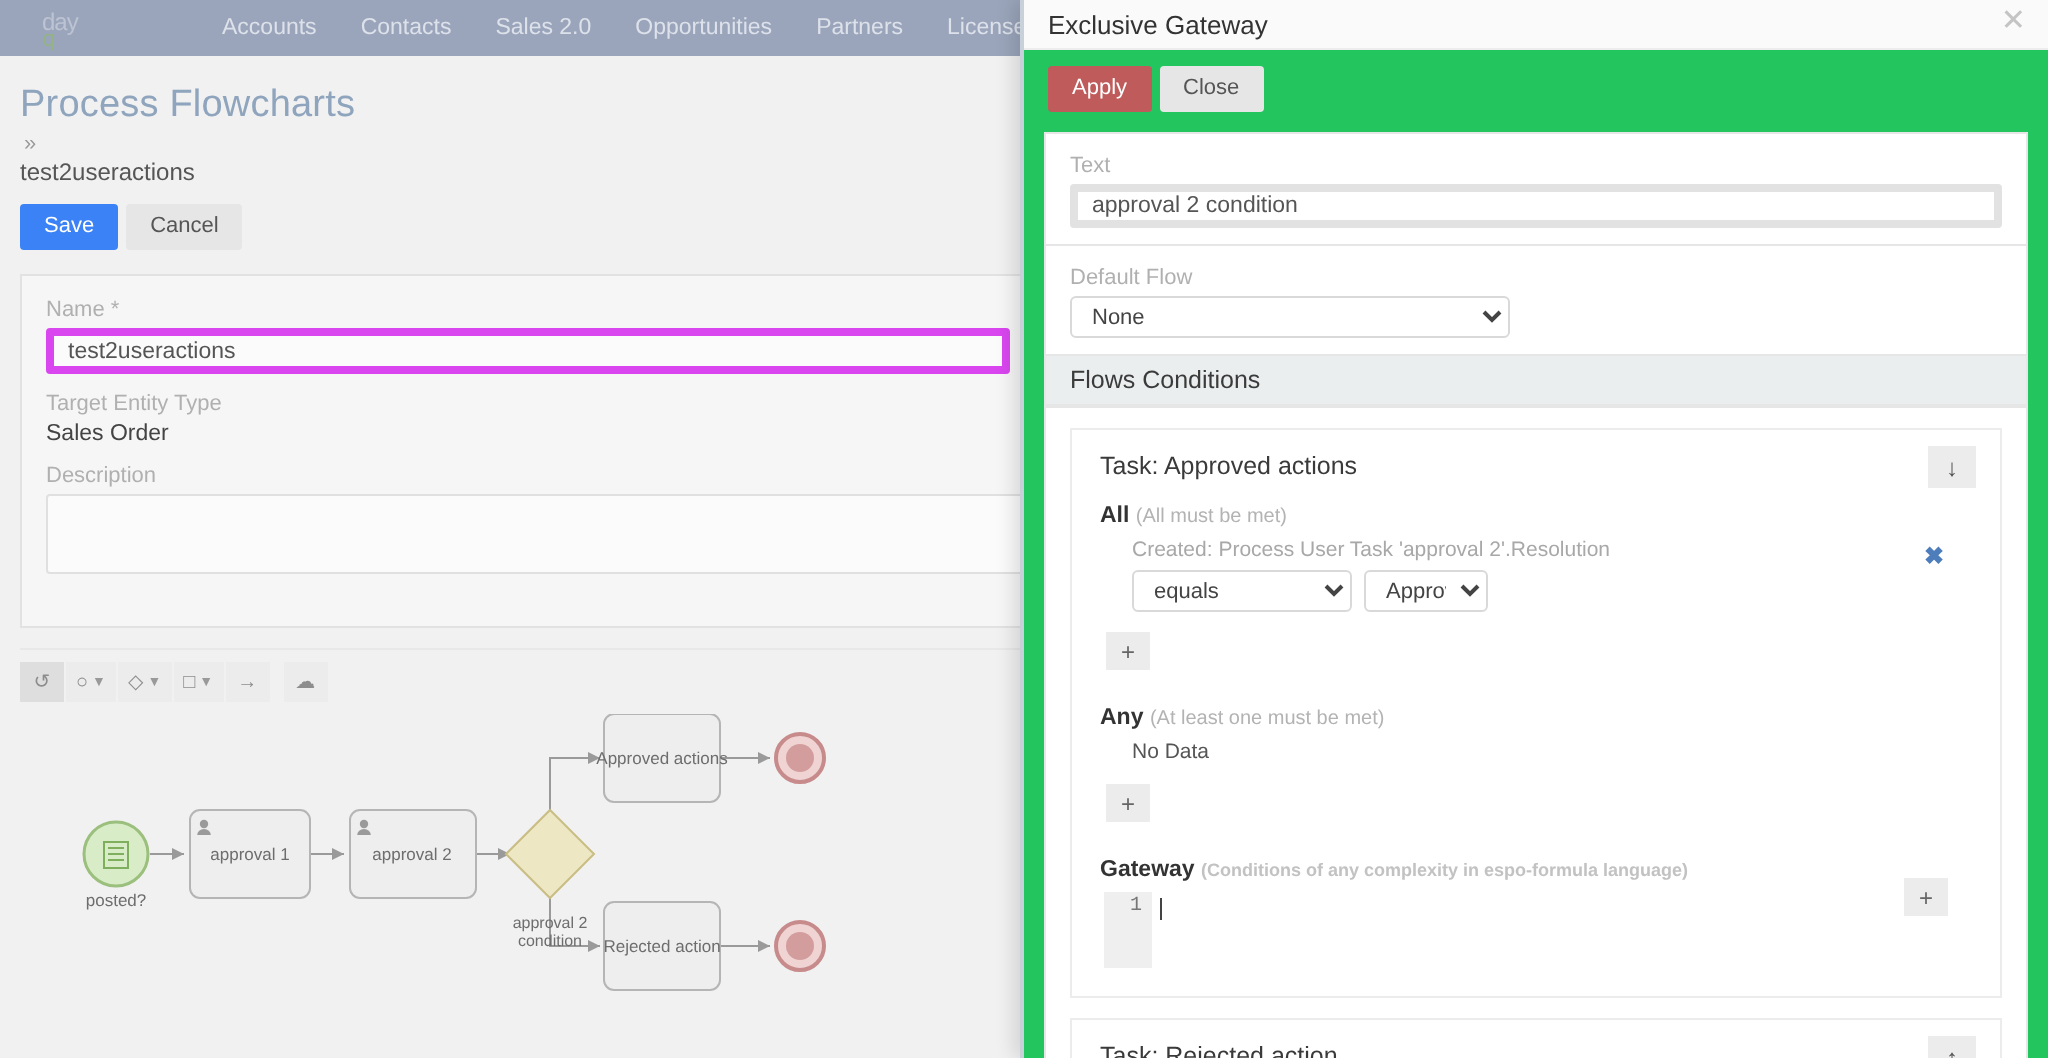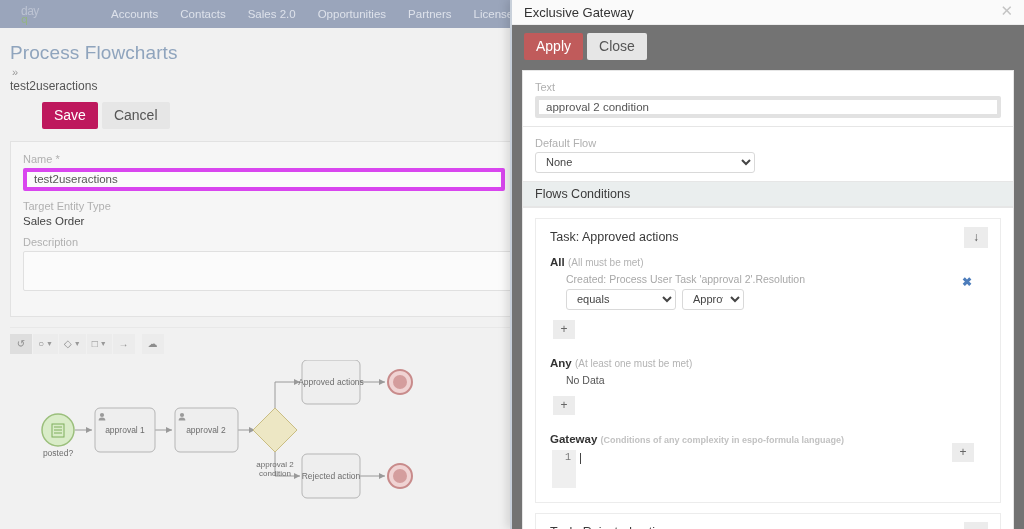--- a/index.html
+++ b/index.html
@@ -47,24 +47,24 @@
   .page-head { padding: 10px 10px 0 10px; }
   .page-title {
     font-size: 19px; color: #8fa4bd; font-weight: normal;
     margin: 4px 0 0 0; letter-spacing: .1px;
   }
   .breadcrumb-chev { font-size: 11px; color: #9a9a9a; margin: 2px 0 1px 2px; }
   .record-name { font-size: 12px; color: #555; margin-bottom: 9px; }
 
   .btn-row { display: flex; gap: 4px; margin-bottom: 12px; }
   .btn {
-    font-size: 14px; padding: 5px 12px; border: none;
+    font-size: 11px; padding: 5px 12px; border: none;
     border-radius: 2px; cursor: pointer; line-height: 1.2;
   }
-  .btn-primary { background: #be185d; color: #fff; margin-left: 32px; }
+  .btn-primary { background: #3b82f6; color: #fff; }
   .btn-default { background: #e6e6e6; color: #555; }
 
   .panel {
     background: #f6f6f6; border: 1px solid #e2e2e2;
     margin: 0 10px 10px 10px; padding: 11px 12px 12px 12px;
   }
   .form-grid { display: flex; gap: 14px; }
   .fcol { flex: 1; min-width: 0; }
   .flabel { font-size: 11px; color: #b0b0b0; margin-bottom: 3px; }
   .fvalue { font-size: 11.5px; color: #444; }
@@ -103,21 +103,21 @@
   .tool.active { background: #dedede; }
   .tool.sep { margin-left: 6px; }
   .caret { font-size: 7px; color: #999; }
   .diagram-canvas { position: relative; height: 150px; }
   .diagram-canvas svg { display: block; }
 
   
   #side {
     position: absolute; right: 0; top: 0;
     width: 514px; height: 529px;
-    background: #737373;
+    background: #22c55e;
     border-left: 2px solid #c8d0da;
     box-shadow: -3px 0 9px rgba(0,0,0,.13);
     overflow: hidden;
   }
   .side-head {
     height: 25px; background: #fafafa; border-bottom: 1px solid #ededed;
     display: flex; align-items: center; padding: 0 12px;
     position: relative;
   }
   .side-title { font-size: 13px; color: #333; }

